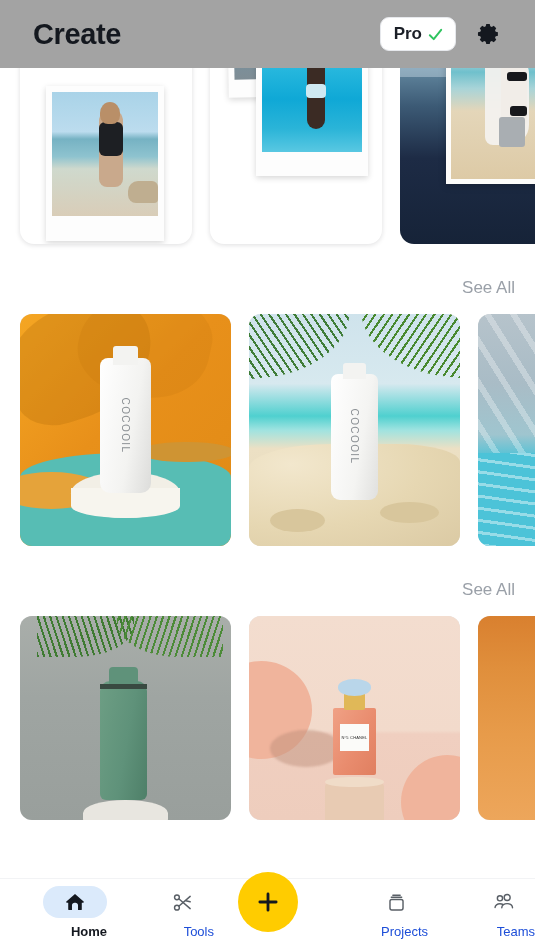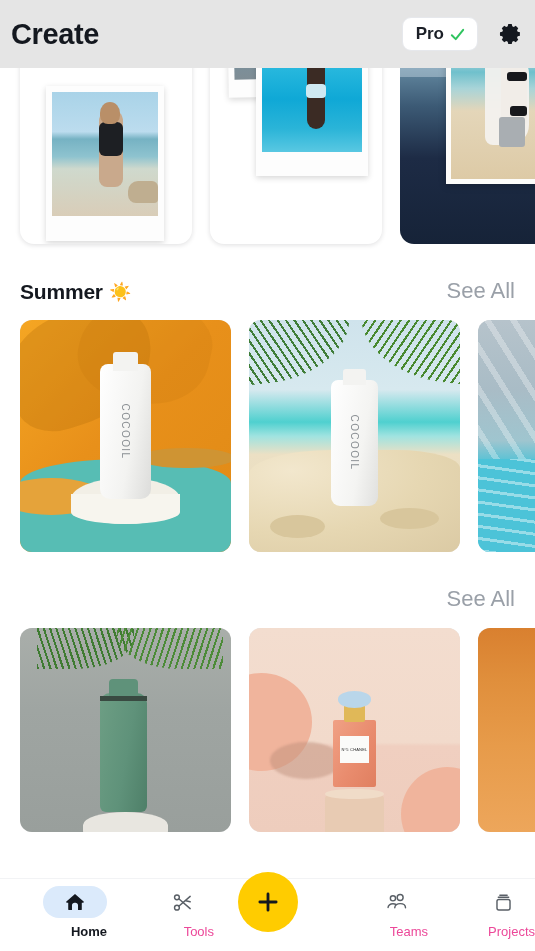--- a/index.html
+++ b/index.html
@@ -7,21 +7,21 @@
     width: 535px; height: 951px;
     background: #ffffff;
     font-family: "Liberation Sans", sans-serif;
     overflow: hidden;
   }
   .app { position: relative; width: 535px; height: 951px; background:#fff; overflow:hidden; }
 
   
   .header {
     position: absolute; top: 0; left: 0; right: 0; height: 68px;
-    display: flex; align-items: center; padding: 0 11px; background:#e5e5e5; z-index: 20; text-align: right;
+    display: flex; align-items: center; padding: 0 33px; background:#a3a3a3; z-index: 20; text-align: right;
   }
   .page-title { font-size: 29px; font-weight: bold; color: #14181f; letter-spacing: -0.4px; }
   .header-spacer { flex: 1; }
   .pro-badge {
     display: flex; align-items: center; gap: 5px;
     border: 1px solid #e6e8ec; border-radius: 9px;
     padding: 6px 11px 6px 13px; background: #fff; margin-left: 46px;
   }
   .pro-badge .pro-label { font-size: 17px; font-weight: bold; color:#1b1f27; }
   .pro-check { width: 17px; height: 17px; display:block; }
@@ -42,35 +42,35 @@
   .hero-card.dark { box-shadow: none; }
 
   
   .polaroid { position:absolute; background:#fdfdfd; box-shadow: 0 2px 6px rgba(0,0,0,0.16); padding: 6px 6px 22px 6px; }
   .polaroid .ph { width: 100%; height: 100%; display:block; }
 
   
   .section-head { display:flex; align-items:flex-end; padding: 0 20px; margin-top: 34px; margin-bottom: 16px; }
   .section-title { font-size: 21px; font-weight: bold; color:#14181f; letter-spacing:-0.2px; display:flex; align-items:center; gap:7px; }
   .section-emoji { font-size: 18px; }
-  .see-all { margin-left:auto; font-size: 22px; color:#9aa0a8; font-weight: 400; }
+  .see-all { margin-left:auto; font-size: 17px; color:#9aa0a8; font-weight: 400; }
 
   .tile { flex: 0 0 211px; height: 232px; border-radius: 12px; overflow: hidden; position: relative; background:#ddd; }
   .tile.podium { height: 204px; }
 
   
   .bottom-nav {
     position: absolute; left: 0; right: 0; bottom: 0; height: 73px;
     background: #fff; display: flex; align-items: flex-start; z-index: 30;
     border-top: 1px solid #f2f3f5;
   }
   .nav-item { flex: 1; display:flex; flex-direction: column; align-items:flex-end; padding-top: 7px; }
   .nav-pill { width: 64px; height: 32px; border-radius: 16px; display:flex; align-items:center; justify-content:center; }
   .nav-pill.active { background:#dbeafb; }
-  .nav-label { margin-top: 6px; font-size: 13px; color:#ec4899; }
+  .nav-label { margin-top: 6px; font-size: 13px; color:#1d4ed8; }
   .nav-label.active { color:#14181f; font-weight: bold; }
   .fab-slot { flex: 1; display:flex; justify-content:center; }
   .fab {
     width: 60px; height: 60px; border-radius: 50%; background: var(--fab, #FFCC00);
     display:flex; align-items:center; justify-content:center; margin-top: -7px;
   }
 
   
   .scene { position:absolute; inset:0; }
   .figure { position:absolute; }
@@ -152,24 +152,20 @@
               <div class="figure" style="left:40%; top:34%; width:20px; height:9px; background:#17181c; border-radius:3px;"></div>
               <div class="figure" style="left:42%; top:55%; width:17px; height:10px; background:#17181c; border-radius:3px;"></div>
               <div class="figure" style="left:34%; top:62%; width:26px; height:30px; background:#a9aeb2; border-radius:3px;"></div>
             </div>
           </div>
         </div>
       </div>
     </div>
 
     <div class="section-head">
-      <div class="section-title">
-        <span>Summer</span>
-        <span class="section-emoji">☀️</span>
-      </div>
       <div class="see-all">See All</div>
     </div>
 
     <div class="row-scroller">
 
       <div class="tile">
         <div class="scene" style="background:linear-gradient(135deg,#f5a623 0%,#e8901a 45%,#e08a16 100%);">
           <div class="figure" style="left:-6%; top:-4%; width:70%; height:48%; background:rgba(180,110,10,0.30);
                border-radius:50% 40% 60% 30%; transform:rotate(-18deg);"></div>
           <div class="figure" style="left:28%; top:-8%; width:62%; height:44%; background:rgba(195,120,12,0.22);
@@ -289,34 +285,34 @@
       <div class="fab" style="--fab: #FFCC00;">
         <svg width="26" height="26" viewBox="0 0 24 24">
           <path d="M12 4.5 V19.5 M4.5 12 H19.5" stroke="#14181f" stroke-width="2.6" stroke-linecap="round"></path>
         </svg>
       </div>
     </div>
 
     <div class="nav-item">
       <div class="nav-pill">
         <svg width="23" height="23" viewBox="0 0 24 24">
+          <rect x="5.2" y="8.8" width="13.6" height="11" rx="2" fill="none" stroke="#595f66" stroke-width="1.5"></rect>
+          <path d="M6.6 6.6 H17.4" stroke="#595f66" stroke-width="1.5" stroke-linecap="round"></path>
+          <path d="M8.2 4.5 H15.8" stroke="#595f66" stroke-width="1.5" stroke-linecap="round"></path>
+        </svg>
+      </div>
+      <div class="nav-label">Projects</div>
+    </div>
+
+    <div class="nav-item">
+      <div class="nav-pill">
+        <svg width="23" height="23" viewBox="0 0 24 24">
           <circle cx="8.3" cy="7.6" r="2.7" fill="none" stroke="#595f66" stroke-width="1.5"></circle>
           <circle cx="15.8" cy="6.8" r="3.1" fill="none" stroke="#595f66" stroke-width="1.5"></circle>
           <path d="M3.2 17.2c0-2.4 2.3-3.8 5.1-3.8 1.2 0 2.3.25 3.2.7" fill="none" stroke="#595f66" stroke-width="1.5" stroke-linecap="round"></path>
           <path d="M10.2 17.6c0-2.8 2.5-4.4 5.6-4.4s5.6 1.6 5.6 4.4" fill="none" stroke="#595f66" stroke-width="1.5" stroke-linecap="round"></path>
         </svg>
       </div>
       <div class="nav-label">Teams</div>
     </div>
 
-    <div class="nav-item">
-      <div class="nav-pill">
-        <svg width="23" height="23" viewBox="0 0 24 24">
-          <rect x="5.2" y="8.8" width="13.6" height="11" rx="2" fill="none" stroke="#595f66" stroke-width="1.5"></rect>
-          <path d="M6.6 6.6 H17.4" stroke="#595f66" stroke-width="1.5" stroke-linecap="round"></path>
-          <path d="M8.2 4.5 H15.8" stroke="#595f66" stroke-width="1.5" stroke-linecap="round"></path>
-        </svg>
-      </div>
-      <div class="nav-label">Projects</div>
-    </div>
-
   </div>
 </div>
 
 </body></html>

